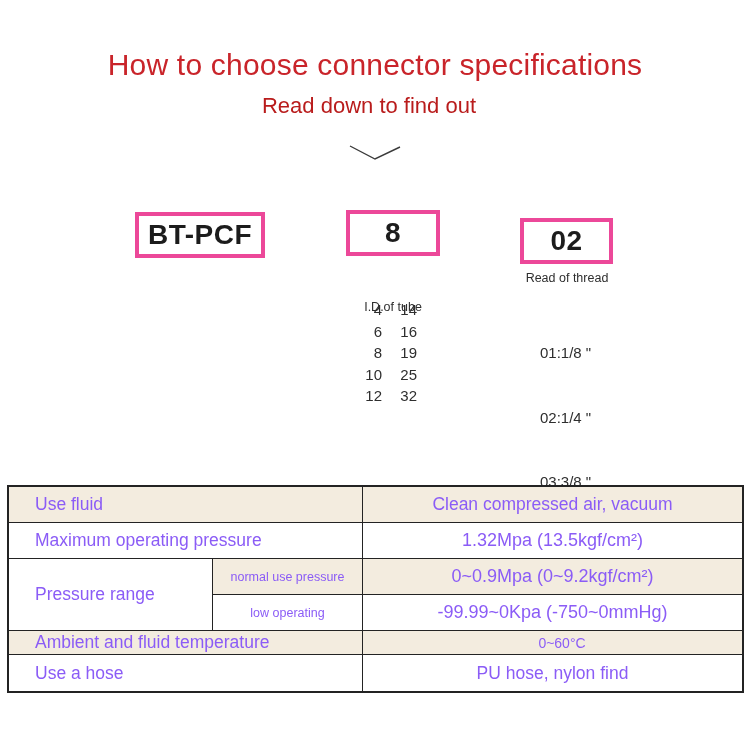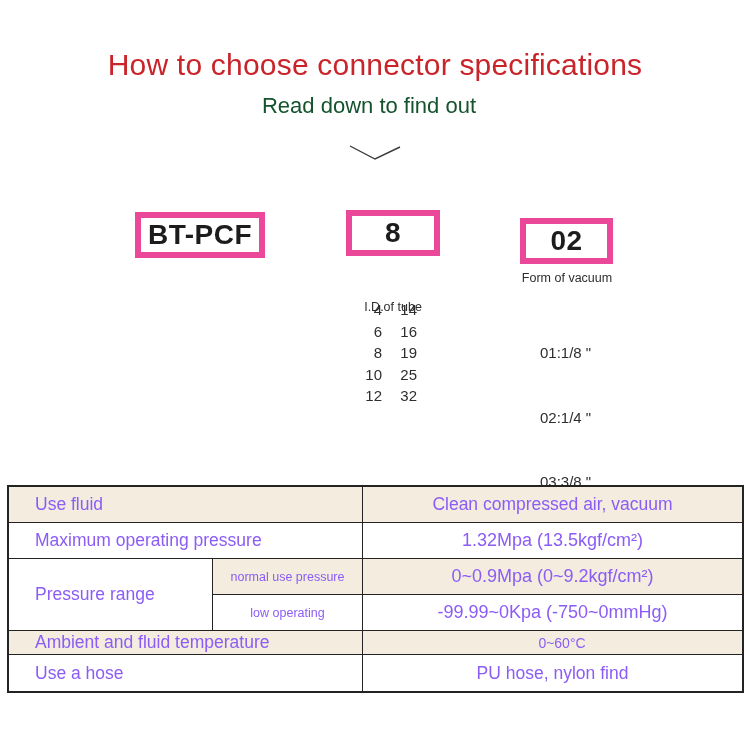--- a/index.html
+++ b/index.html
@@ -29,32 +29,32 @@
     letter-spacing: 0.2px;
   }
   .subtitle {
     position: absolute;
     top: 93px;
     left: 0;
     width: 738px;
     text-align: center;
     font-size: 22px;
     font-weight: 400;
-    color: #14532d;
+    color: #b91c1c;
   }
   .chevron {
     position: absolute;
     top: 143px;
     left: 349px;
   }
 
   
   .code-box {
     position: absolute;
-    border: 6px solid #ec4899;
+    border: 4px solid #ec4899;
     box-sizing: border-box;
     display: flex;
     align-items: center;
     justify-content: center;
     font-weight: 700;
     font-size: 28px;
     color: #1c1c1c;
     background: #fff;
     letter-spacing: 0.5px;
   }
@@ -149,21 +149,21 @@
     <span>BT-PCF</span>
   </div>
   <div class="code-box box-tube">
     <span>8</span>
   </div>
   <div class="code-box box-thread">
     <span>02</span>
   </div>
 
   <div class="code-label label-tube">I.D.of tube</div>
-  <div class="code-label label-thread">Form of vacuum</div>
+  <div class="code-label label-thread">Read of thread</div>
 
   <div class="tube-list">
     <span class="id">4</span>
     <span class="od">14</span>
     <span class="id">6</span>
     <span class="od">16</span>
     <span class="id">8</span>
     <span class="od">19</span>
     <span class="id">10</span>
     <span class="od">25</span>

